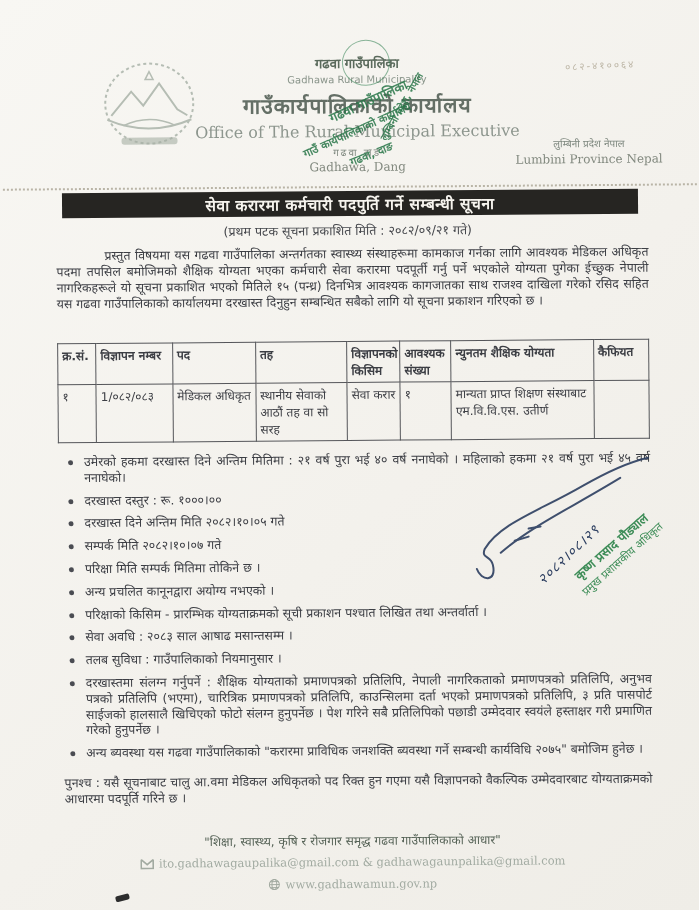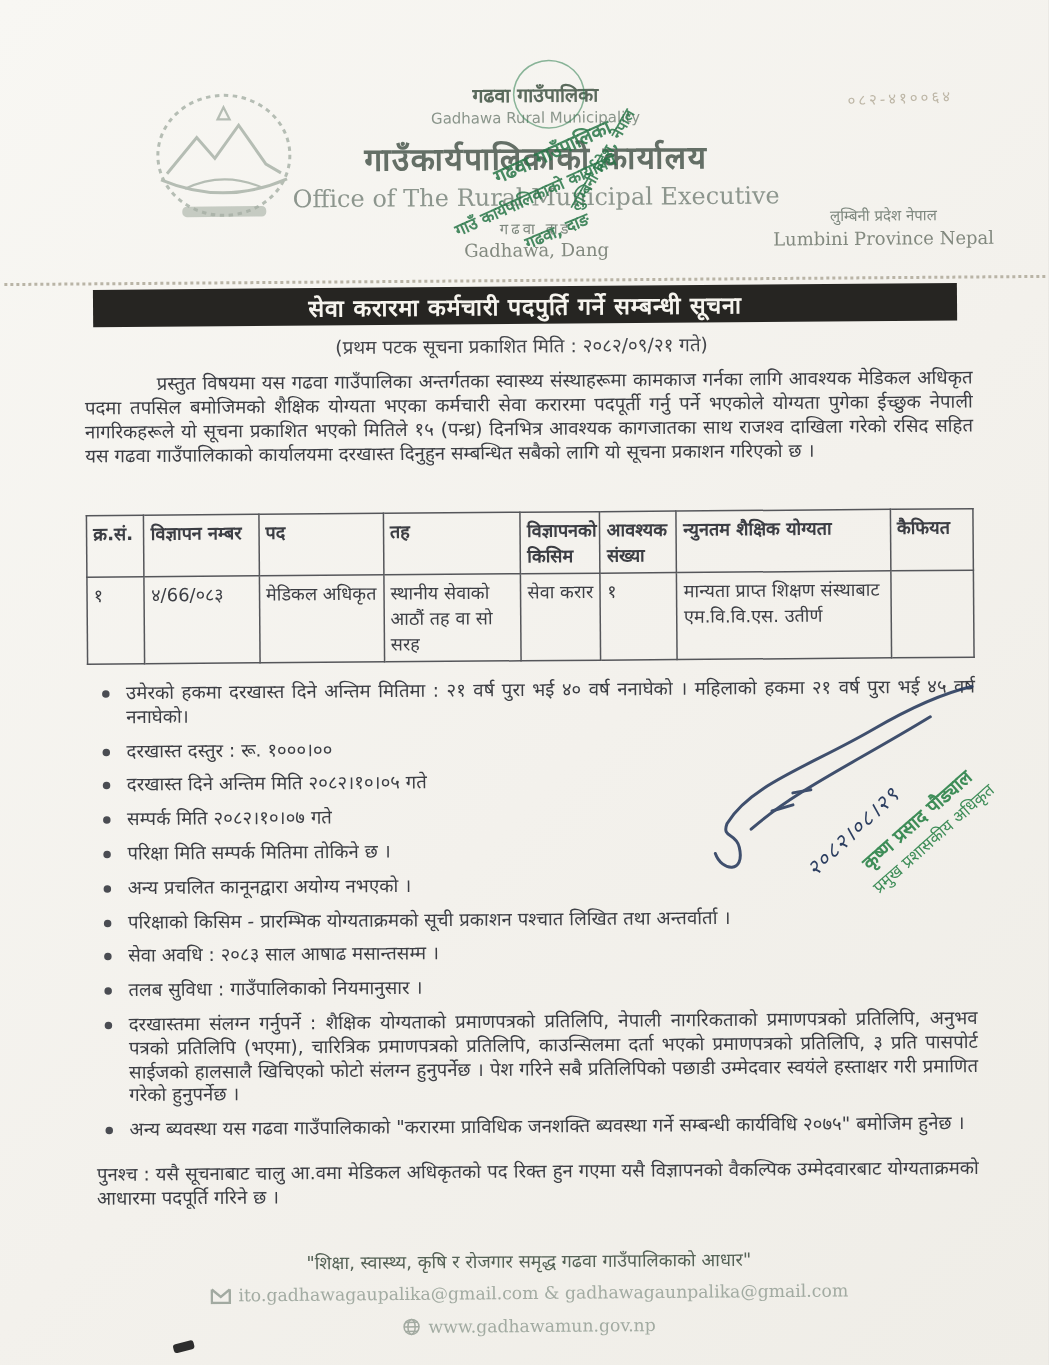--- a/index.html
+++ b/index.html
@@ -176,21 +176,21 @@
           <th>तह</th>
           <th>विज्ञापनको किसिम</th>
           <th>आवश्यक संख्या</th>
           <th>न्युनतम शैक्षिक योग्यता</th>
           <th>कैफियत</th>
         </tr>
       </thead>
       <tbody>
         <tr>
           <td>१</td>
-          <td>४/66/०८३</td>
+          <td>1/०८२/०८३</td>
           <td>मेडिकल अधिकृत</td>
           <td>स्थानीय सेवाको आठौं तह वा सो सरह</td>
           <td>सेवा करार</td>
           <td>१</td>
           <td>मान्यता प्राप्त शिक्षण संस्थाबाट एम.वि.वि.एस. उतीर्ण</td>
           <td></td>
         </tr>
       </tbody>
     </table>
 

